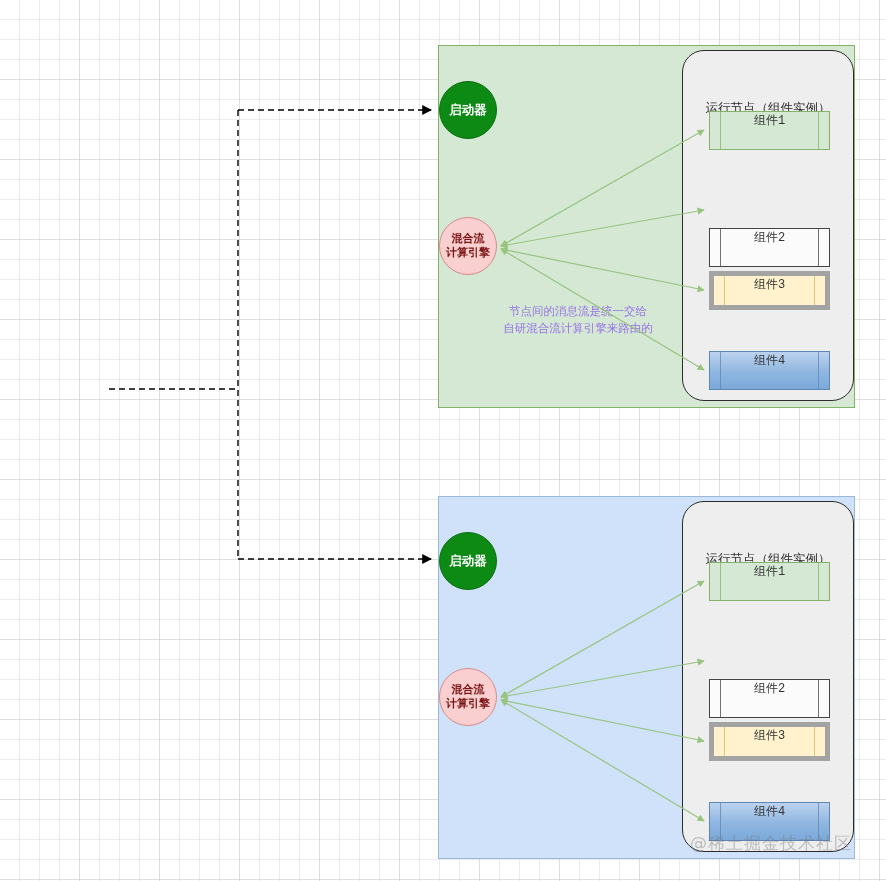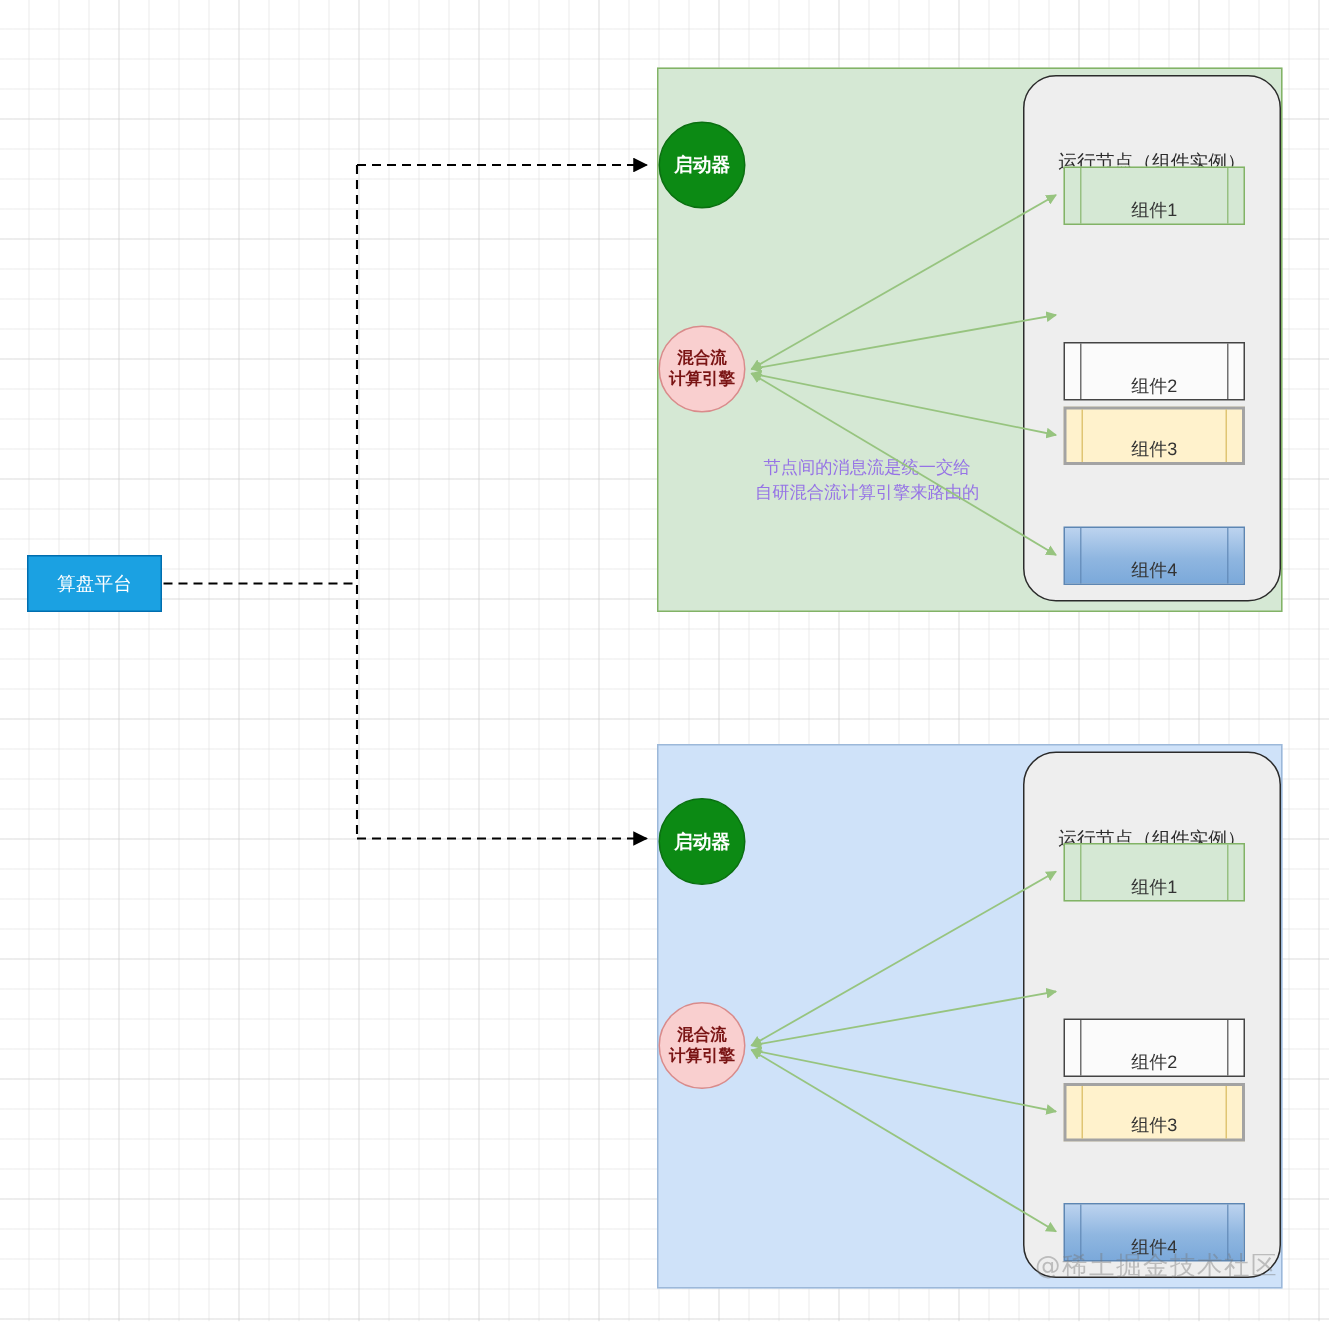--- a/index.html
+++ b/index.html
@@ -79,40 +79,40 @@
   }
 
   
   .component-box {
     position: absolute;
     box-sizing: border-box;
     left: 26px;
     width: 121px;
     height: 39px;
     display: flex;
-    align-items: flex-end;
+    align-items: flex-start;
     justify-content: center;
     font-size: 12px;
     color: #333333;
-    font-family: Liberation Sans, sans-serif;
+    font-family: Liberation Mono, monospace;
   }
   .component-box .side-rule {
     position: absolute;
     top: 0;
     bottom: 0;
     width: 0;
     border-left: 1px solid currentColor;
     opacity: 0.75;
   }
   .component-box .side-rule.left  { left: 10px; }
   .component-box .side-rule.right { right: 10px; }
 
   .comp-green  { background:#d5e8d4; border:1px solid #82b366; color:#82b366; }
   .comp-white  { background:#fbfbfb; border:1px solid #444444; color:#444444;margin-top:37px; }
-  .comp-yellow { background:#fff2cc; border:2px solid #a3a3a3; color:#d6b656; }
+  .comp-yellow { background:#fff2cc; border:5px solid #a3a3a3; color:#d6b656; }
   .comp-blue   { background: linear-gradient(to bottom,#bcd3ef 0%,#8fb6e0 55%,#7ba9da 100%);
                  border:1px solid #5d86b3; color:#5d86b3; }
   .component-box .comp-label { position: relative; z-index: 2; color:#333333; }
 
   
   .node-circle {
     position: absolute;
     box-sizing: border-box;
     border-radius: 50%;
     display: flex;
@@ -319,23 +319,20 @@
   </div>
 
   <div class="node-circle launcher" id="launcher-2">
     <span>启动器</span>
   </div>
   <div class="node-circle engine" id="engine-2">
     <span>混合流</span>
     <span>计算引擎</span>
   </div>
 
-  <div id="platform-box">
-    <span>算盘平台</span>
-  </div>
 
   <div class="annotation">
     <div>节点间的消息流是统一交给</div>
     <div>自研混合流计算引擎来路由的</div>
   </div>
 
   <div id="watermark">@稀土掘金技术社区</div>
 
 </div>
 

